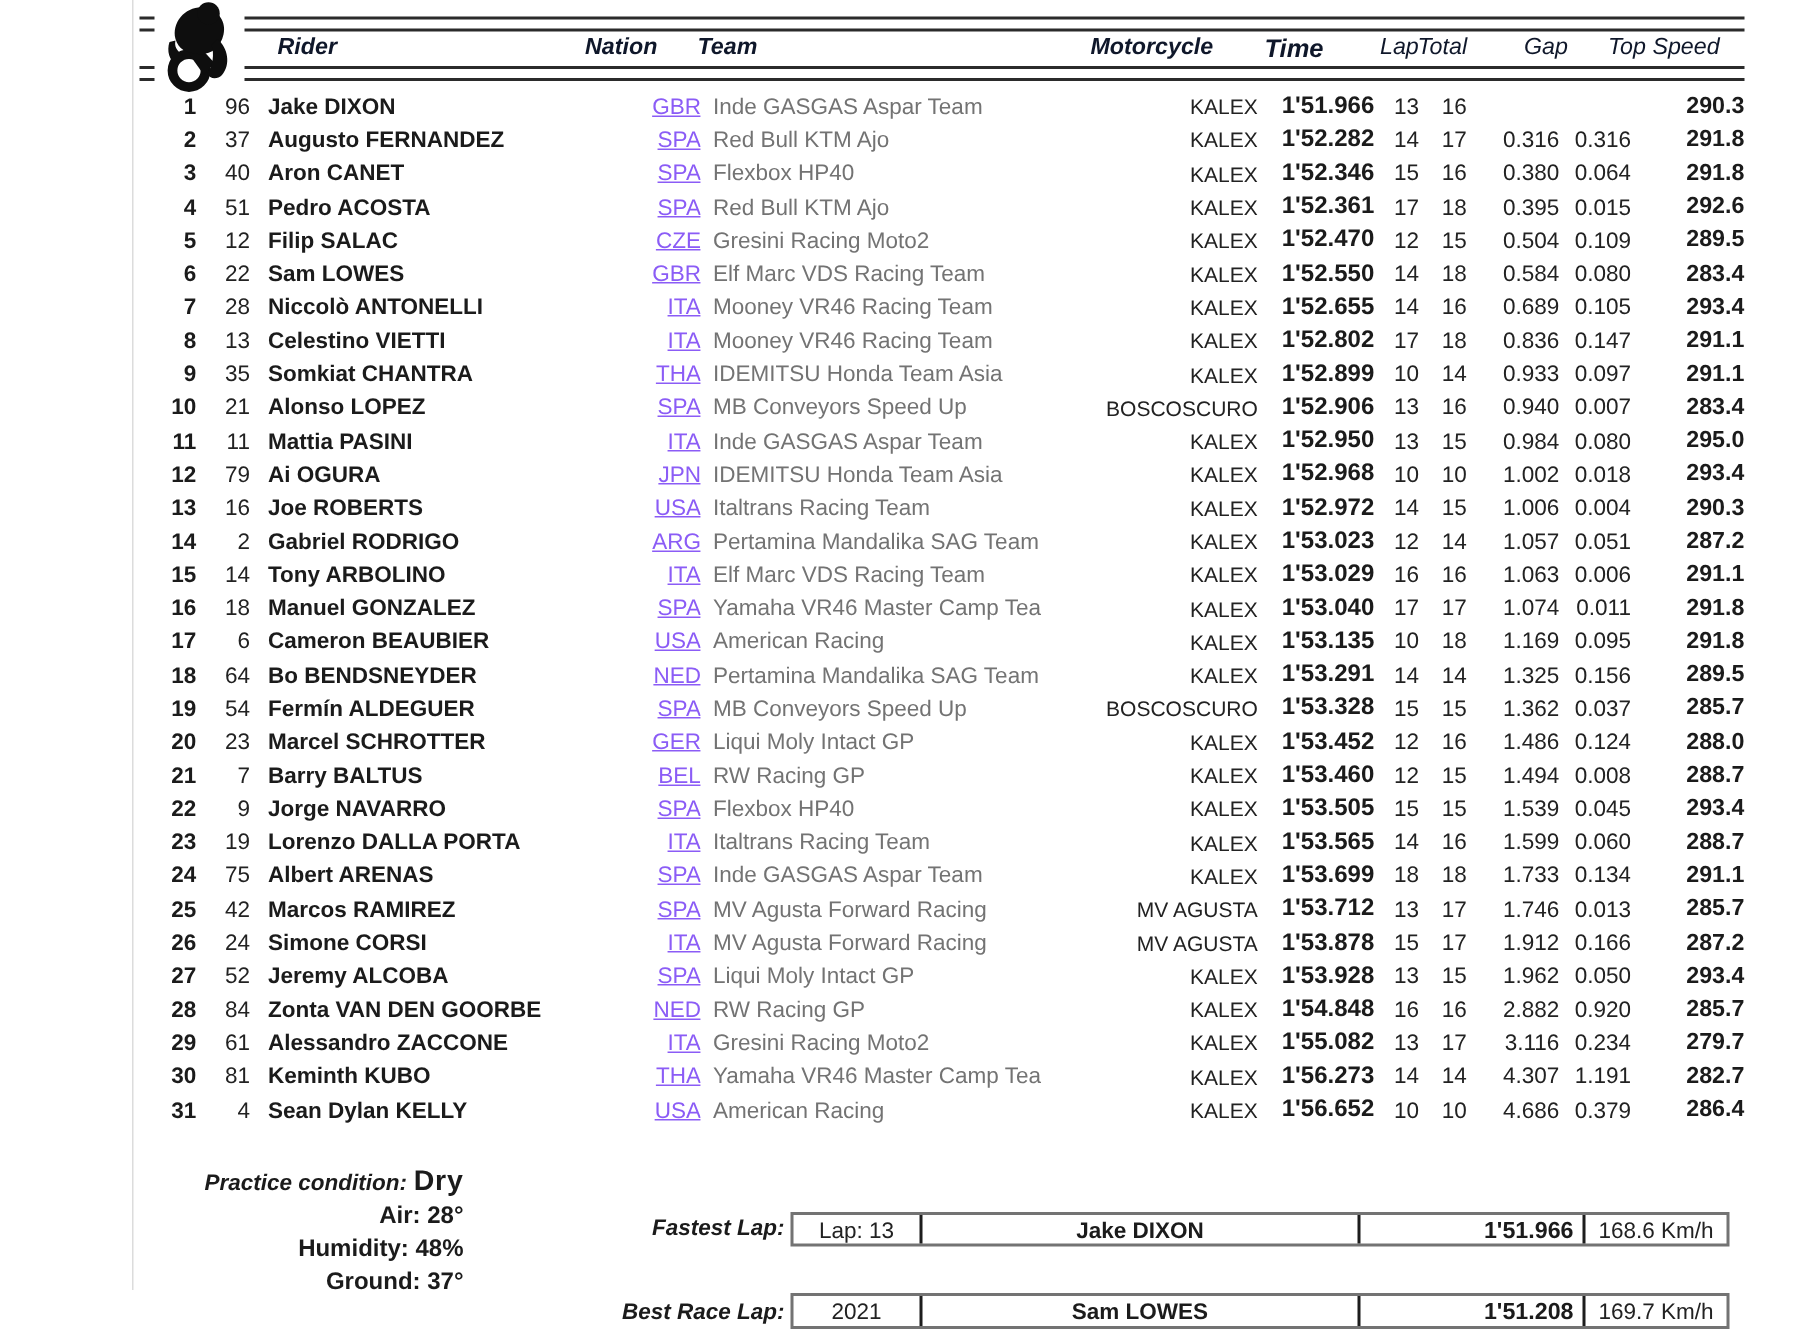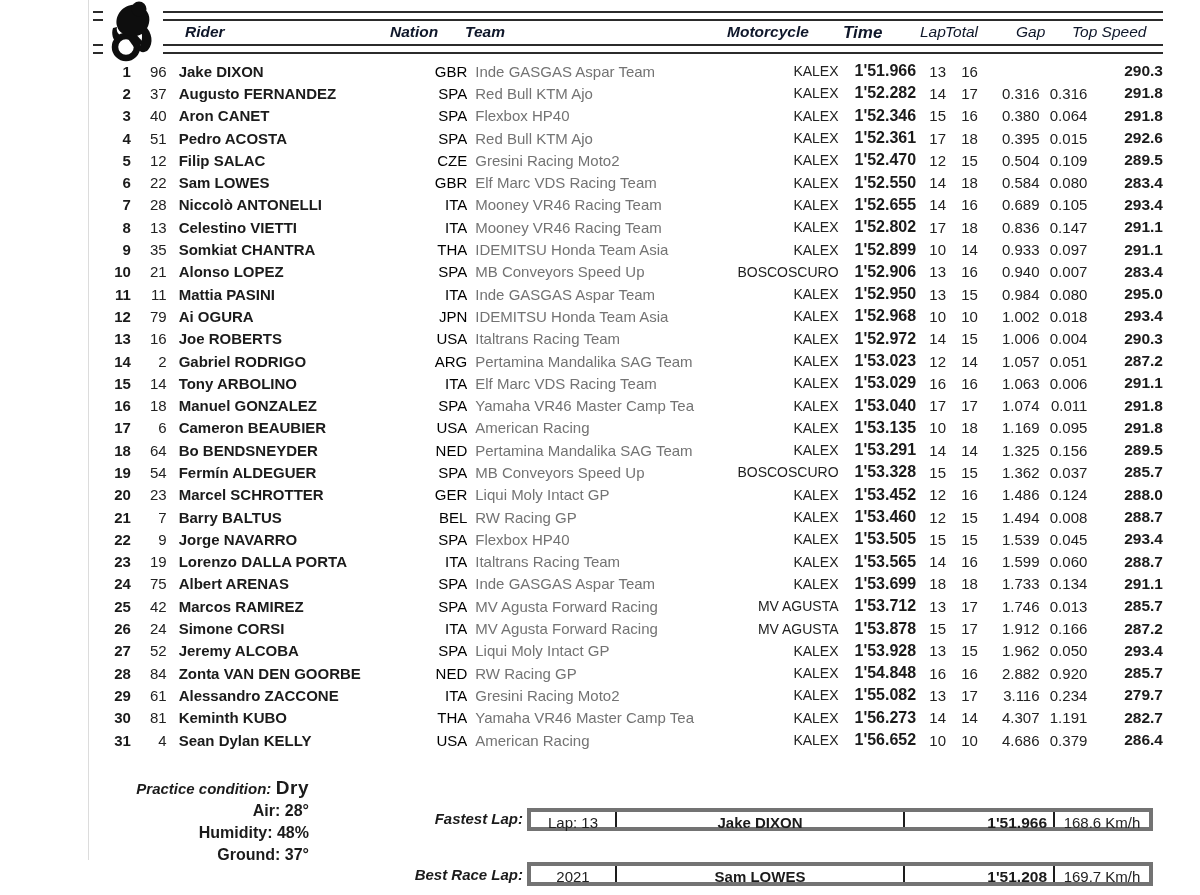--- a/index.html
+++ b/index.html
@@ -25,21 +25,21 @@
   .h-lap { left:813px;margin-left:14px; }   .h-total { left:852px; }
   .h-gap { left:923px; }   .h-speed { left:979px; }
 
   
   .rows { position:absolute; top:60px; left:0; width:1070px; }
   .row { display:flex; align-items:center; height:22.3px; white-space:nowrap; font-size:15px; }
   .row span { display:block; overflow:hidden; }
   .c-pos    { width:38px;  text-align:right; font-weight:bold; }
   .c-num    { width:36px;  text-align:right; color:#222; }
   .c-rider  { width:250px; padding-left:12px; font-weight:bold; }
-  .c-nation { width:40px;  text-align:right; color:#000000; }
+  .c-nation { width:40px;  text-align:right; color:#8b5cf6;text-decoration:underline; }
   .c-team   { width:240px; margin-left:8px; color:#737373; }
   .c-moto   { width:125px; text-align:right; font-size:14px; color:#222; }
   .c-time   { width:78px;  text-align:right; font-weight:bold; font-size:16px; }
   .c-lap    { width:30px;  text-align:right; color:#222; }
   .c-total  { width:32px;  text-align:right; color:#222; }
   .c-gap1   { width:62px;  text-align:right; color:#222; }
   .c-gap2   { width:48px;  text-align:right; color:#222; }
   .c-speed  { width:76px;  text-align:right; font-weight:bold; font-size:15.5px; }
 
   
@@ -48,21 +48,21 @@
   .cond-label1 { font-style:italic; font-weight:bold; font-size:15px; }
   .cond-value1 { font-weight:bold; font-size:19px; letter-spacing:0.5px; }
   .cond-line { height:22px; line-height:22px; font-weight:bold; font-size:16px; }
 
   
   .records { position:absolute; top:775px; left:0; width:1060px; }
   .rec-line { display:flex; height:22.6px;margin-top:33px; }
   .rec-line + .rec-line .rec-cells { margin-top:-2px; }
   .rec-label { width:430px; margin-right:4px; text-align:right; font-weight:bold; font-style:italic;
                font-size:15px; line-height:22.6px; white-space:nowrap; }
-  .rec-cells { display:flex; flex:1; border:4px solid #737373; box-sizing:border-box; }
+  .rec-cells { display:flex; flex:1; border:2px solid #737373; box-sizing:border-box; }
   .rec-cells span { display:block; line-height:19px; padding-top:1px; box-sizing:border-box; }
   .rc-ref   { width:84px;  text-align:center; font-size:15px; color:#222; }
   .rc-rider { flex:1; text-align:center; font-weight:bold; font-size:15px;
               border-left:2px solid #1d1d1d; }
   .rc-time  { width:150px; text-align:right; padding-right:6px; font-weight:bold; font-size:15.5px;
               border-left:2px solid #1d1d1d; }
   .rc-speed { width:96px;  text-align:center; font-size:15px; color:#222;
               border-left:2px solid #1d1d1d; }
 </style>
 </head>

